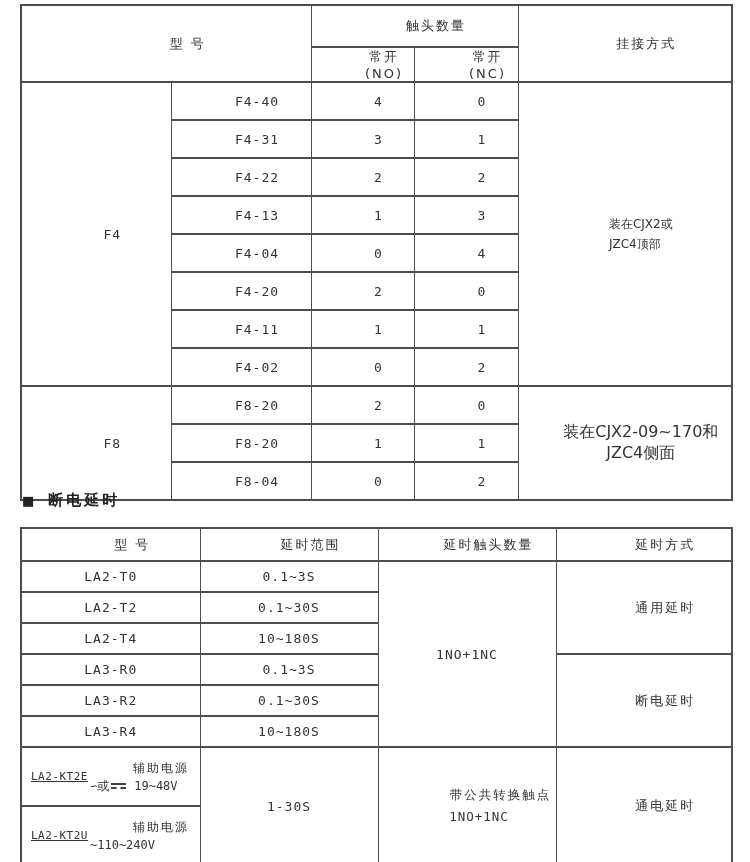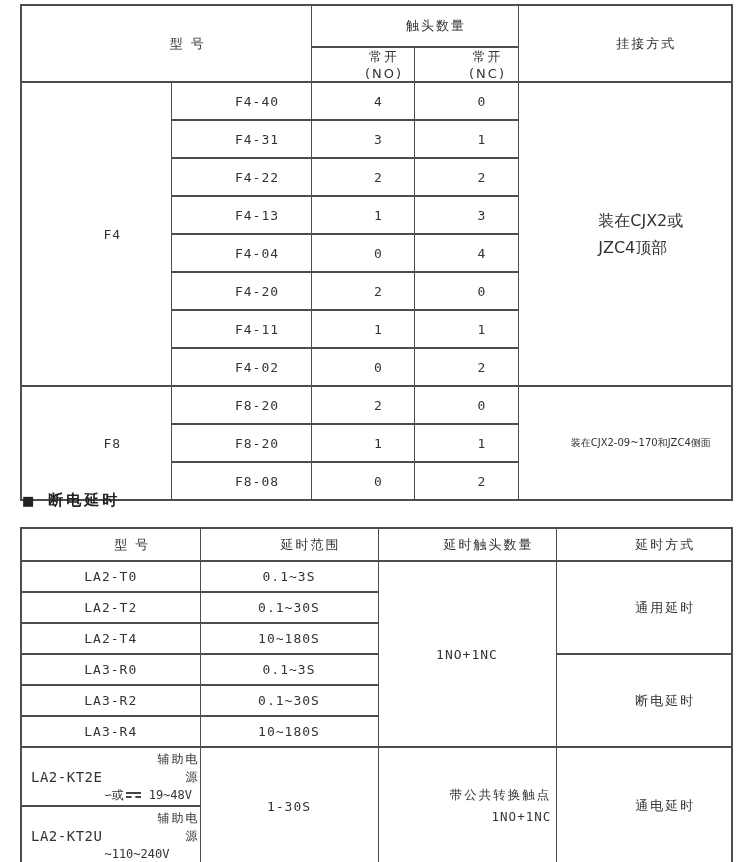--- a/index.html
+++ b/index.html
@@ -21,43 +21,43 @@
   .cjk{letter-spacing:2px;padding-left:43px;}
   .mono{font-family:"DejaVu Sans Mono","Liberation Mono",monospace;letter-spacing:1px;}
   #table1{left:20px;top:4px;width:711px;}
   #table2{left:20px;top:527px;width:711px;}
   #table1 td.h1{height:40px;}
   #table1 td.h2{height:32px;}
   #table1 td.r{height:36px;padding-left:32px;}
   #table2 td.h{height:31px;}
   #table2 td.r{height:29px;}
   #table2 td.rk{height:57px;}
-  .mount-block{display:inline-block;text-align:left;line-height:1.7;font-size:16px;}
+  .mount-block{display:inline-block;text-align:left;line-height:1.7;font-size:12px;}
   .section-title{
     position:absolute;left:22px;top:491px;
     font-size:15px;font-weight:bold;color:#222;
     display:flex;align-items:center;gap:14px;letter-spacing:3px;
   }
   .bullet{font-size:13px;letter-spacing:0;}
   .kt-cell-inner{
     display:flex;align-items:center;justify-content:flex-start;
     padding-left:9px;gap:2px;text-align:left;
   }
-  .kt-model{font-family:"DejaVu Sans Mono","Liberation Mono",monospace;font-size:14px;letter-spacing:0.5px;white-space:nowrap;}
+  .kt-model{font-family:"DejaVu Sans Mono","Liberation Mono",monospace;font-size:11px;letter-spacing:0.5px;white-space:nowrap;text-decoration:underline;}
   .kt-aux{font-size:12px;line-height:1.5;text-align:right;}
   .kt-aux .l2{display:flex;align-items:center;font-family:"DejaVu Sans Mono","Liberation Mono",monospace;font-size:12px;}
   .dc-symbol{
     display:inline-block;width:15px;height:7px;margin:0 8px 0 2px;
     border-top:2px solid #444;position:relative;top:2px;
   }
   .dc-symbol::after{
     content:"";position:absolute;left:0;right:0;top:2px;
     border-top:2px dashed #444;
   }
-  .two-line{line-height:1.8;font-size:12.5px;text-align:right;display:inline-block;margin-left:24px;}
+  .two-line{line-height:1.8;font-size:12.5px;text-align:center;display:inline-block;margin-left:24px;}
 </style>
 </head>
 <body>
 
 <table id="table1">
   <colgroup>
     <col style="width:150px">
       <col style="width:140px">
       <col style="width:103px">
       <col style="width:104px">
@@ -120,29 +120,29 @@
     <td class="r mono">F4-02</td>
     <td class="r mono">0</td>
     <td class="r mono">2</td>
   </tr>
 
   <tr>
     <td class="r mono" rowspan="3">F8</td>
     <td class="r mono">F8-20</td>
     <td class="r mono">2</td>
     <td class="r mono">0</td>
-    <td class="r" rowspan="3" style="font-size:10px">装在CJX2-09~170和JZC4侧面</td>
+    <td class="r" rowspan="3" style="font-size:16px">装在CJX2-09~170和JZC4侧面</td>
   </tr>
   <tr>
     <td class="r mono">F8-20</td>
     <td class="r mono">1</td>
     <td class="r mono">1</td>
   </tr>
   <tr>
-    <td class="r mono">F8-08</td>
+    <td class="r mono">F8-04</td>
     <td class="r mono">0</td>
     <td class="r mono">2</td>
   </tr>
 </tbody>
   </table>
 
 <div class="section-title">
   <span class="bullet">■</span>
   <span>断电延时</span>
 </div>

